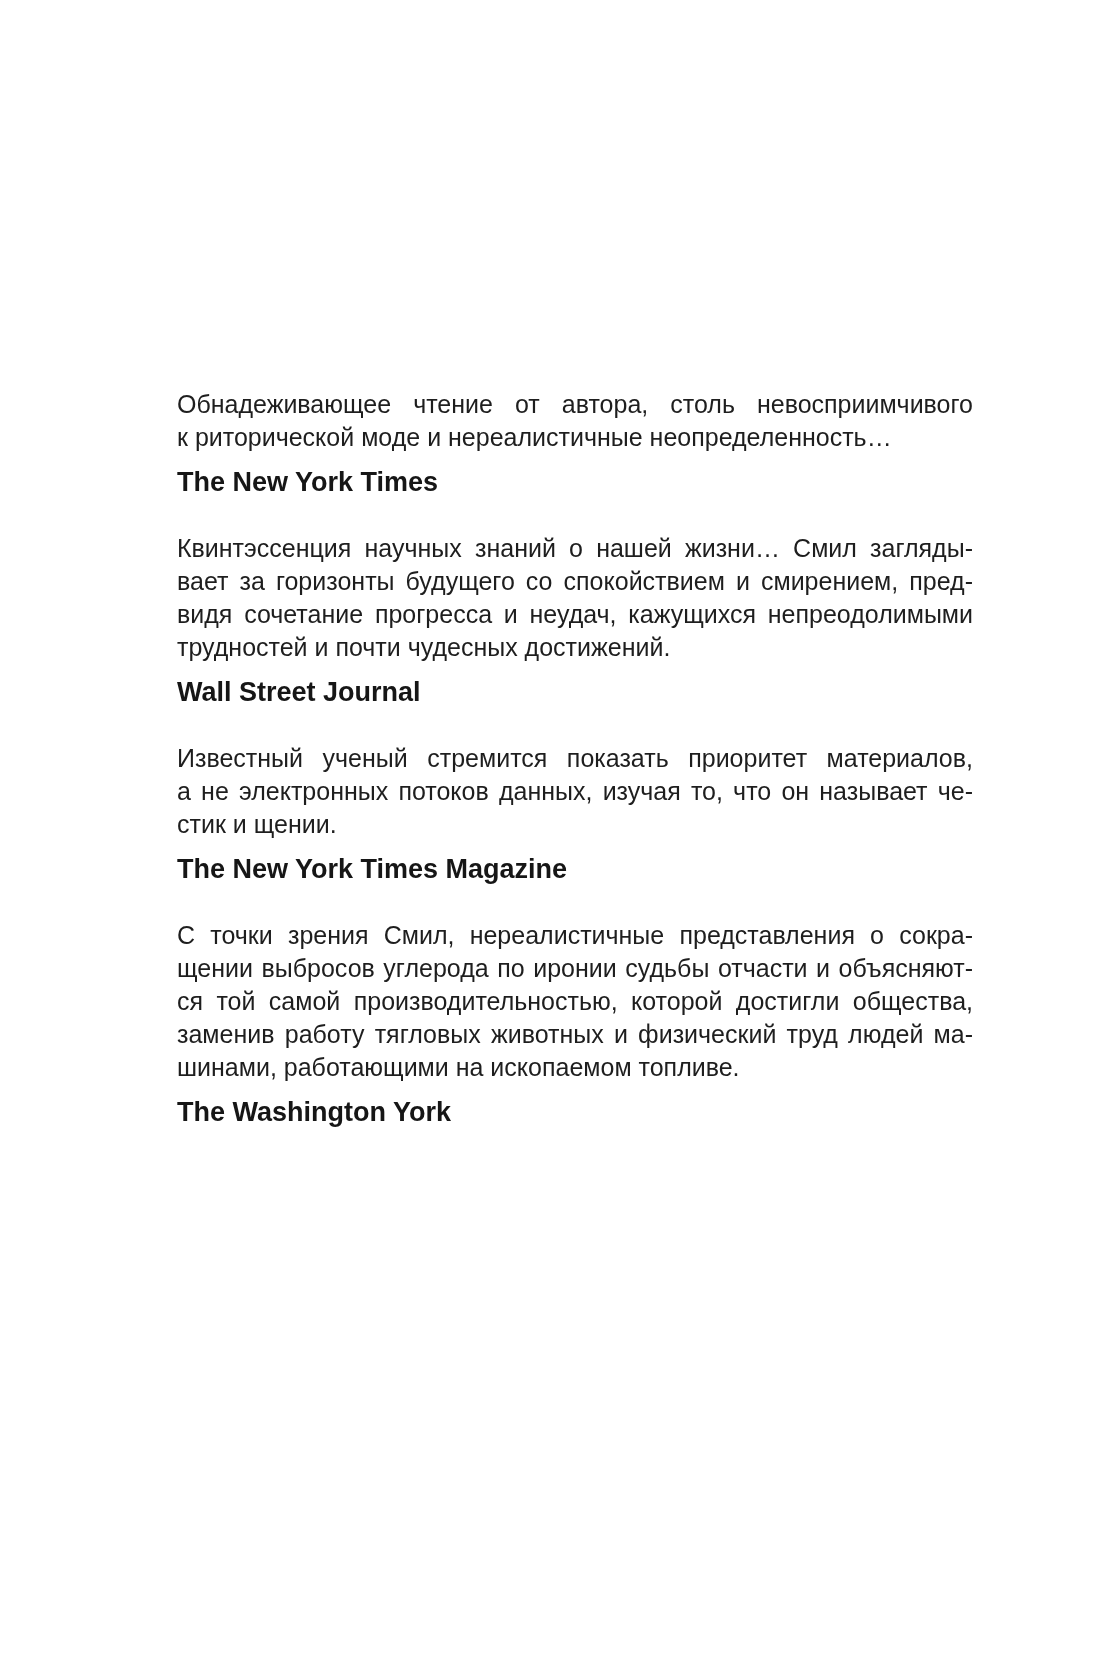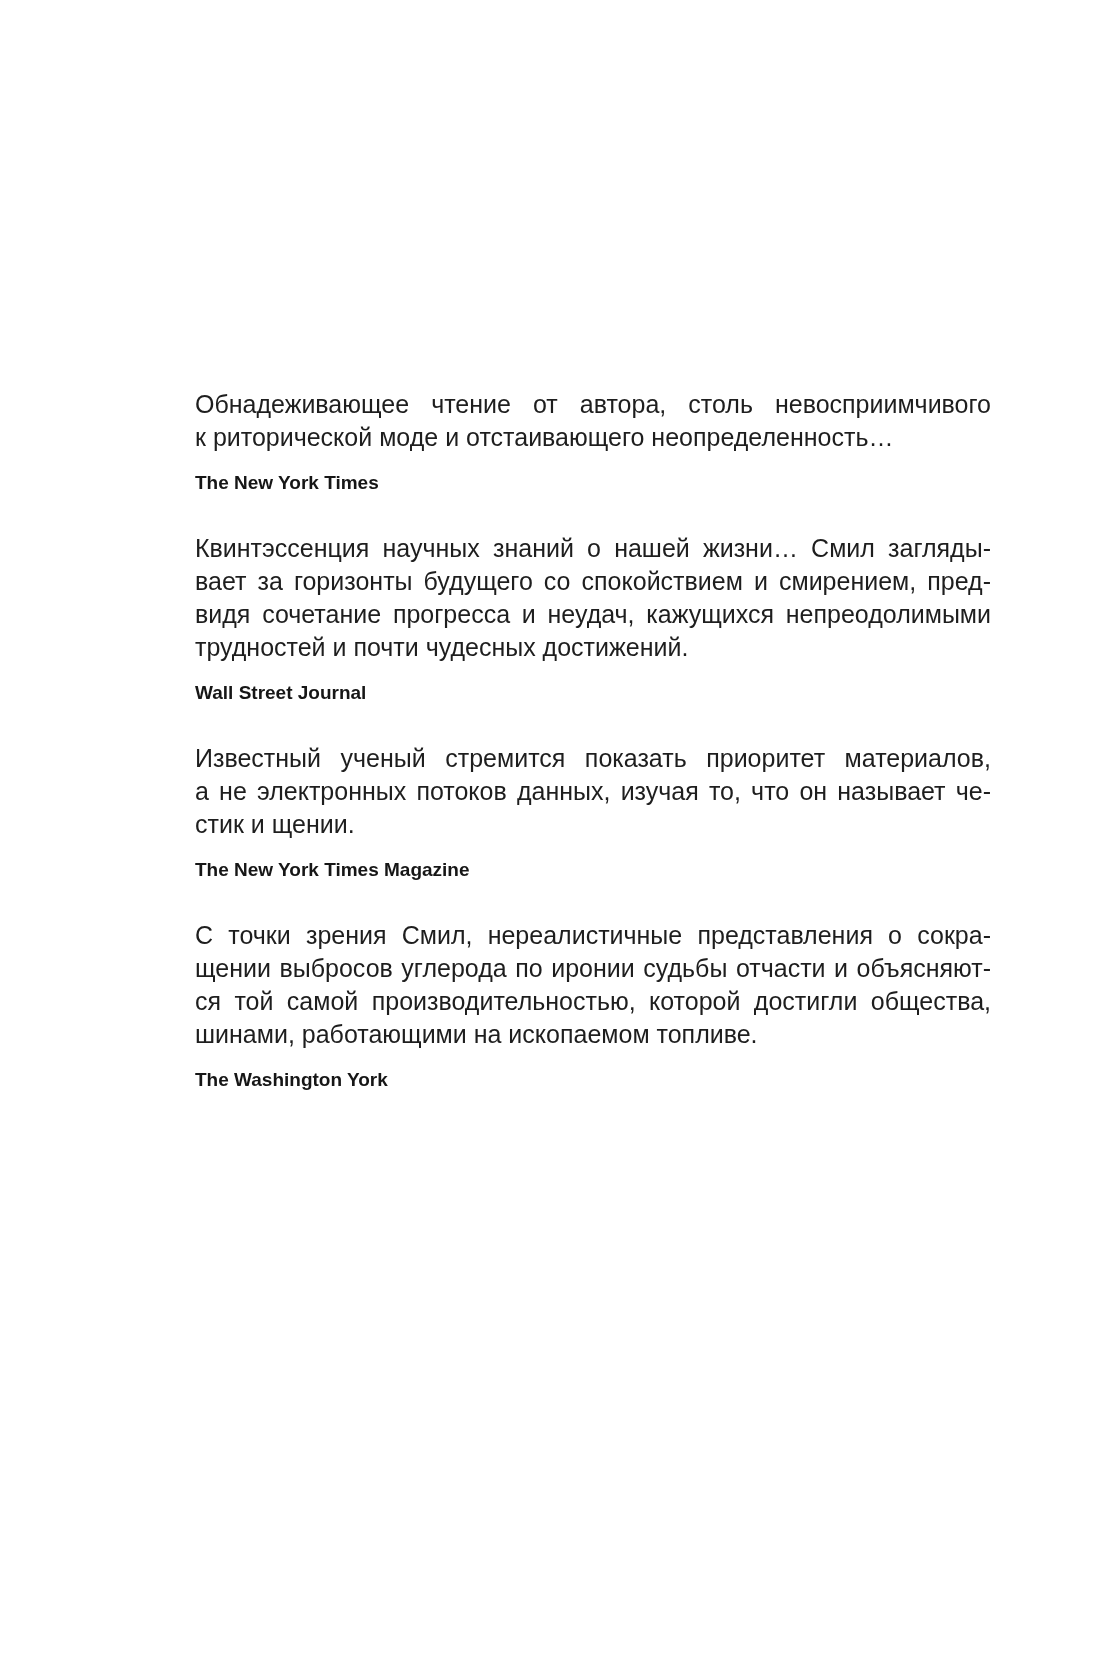--- a/index.html
+++ b/index.html
@@ -10,21 +10,21 @@
   .page {
     position: relative;
     width: 1100px;
     height: 1669px;
     background: #ffffff;
     overflow: hidden;
     font-family: "Liberation Sans", sans-serif;
   }
   .content {
     position: absolute;
-    left: 195px;
+    left: 177px;
     top: 388px;
     width: 796px;
     color: #1e1e1e;
   }
   .quote {
     margin: 0;
     padding: 0;
     font-size: 25px;
     line-height: 33px;
   }
@@ -37,37 +37,37 @@
     text-align: justify;
     text-align-last: justify;
   }
   
   .quote .ln.last {
     text-align: left;
     text-align-last: left;
   }
   .source {
     margin: 12px 0 33px 0;
-    font-size: 19px;
+    font-size: 27px;
     line-height: 33px;
     font-weight: 700;
     color: #161616;
     text-align: left;
   }
 </style>
 </head>
 <body>
 
 <main class="page">
   <div class="content">
 
     <section>
       <p class="quote">
         <span class="ln j">Обнадеживающее чтение от автора, столь невосприимчивого</span>
-        <span class="ln last">к риторической моде и отстаивающего неопределенность…</span>
+        <span class="ln last">к риторической моде и нереалистичные неопределенность…</span>
       </p>
       <p class="source">The New York Times</p>
     </section>
 
     <section>
       <p class="quote">
         <span class="ln j">Квинтэссенция научных знаний о нашей жизни… Смил загляды-</span>
         <span class="ln j">вает за горизонты будущего со спокойствием и смирением, пред-</span>
         <span class="ln j">видя сочетание прогресса и неудач, кажущихся непреодолимыми</span>
         <span class="ln last">трудностей и почти чудесных достижений.</span>
@@ -82,19 +82,20 @@
         <span class="ln last">стик и щении.</span>
       </p>
       <p class="source">The New York Times Magazine</p>
     </section>
 
     <section>
       <p class="quote">
         <span class="ln j">С точки зрения Смил, нереалистичные представления о сокра-</span>
         <span class="ln j">щении выбросов углерода по иронии судьбы отчасти и объясняют-</span>
         <span class="ln j">ся той самой производительностью, которой достигли общества,</span>
+        <span class="ln j">заменив работу тягловых животных и физический труд людей ма-</span>
         <span class="ln last">шинами, работающими на ископаемом топливе.</span>
       </p>
       <p class="source">The Washington York</p>
     </section>
 
   </div>
 </main>
 
 </body></html>

